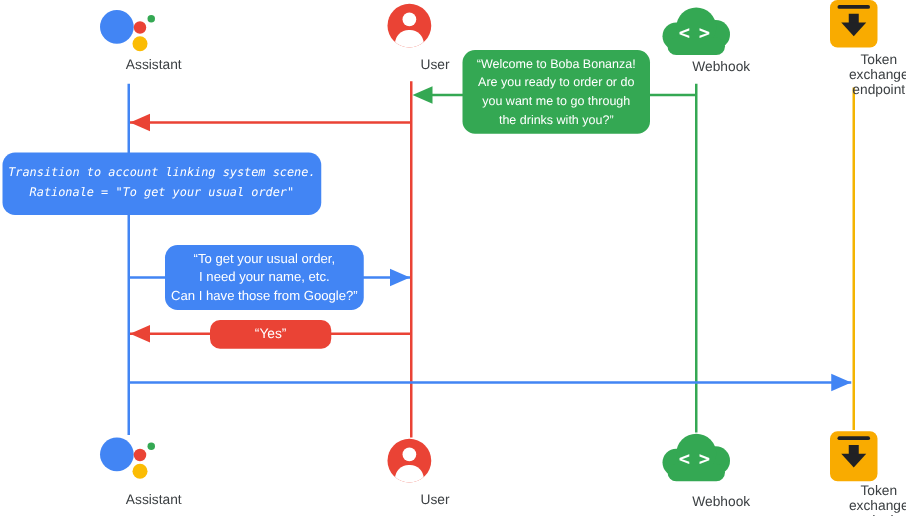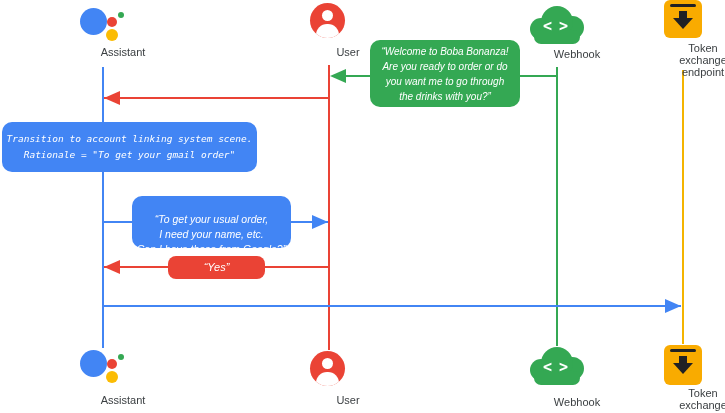--- a/index.html
+++ b/index.html
@@ -45,32 +45,32 @@
                     border-top:11px solid #202124;}
 
   
   .msg-line{position:absolute;height:2px;}
   .arrow-left{position:absolute;width:0;height:0;border-top:7px solid transparent;
               border-bottom:7px solid transparent;}
   .arrow-right{position:absolute;width:0;height:0;border-top:7px solid transparent;
                border-bottom:7px solid transparent;}
 
   
-  .bubble{position:absolute;color:#fff;text-align:center;box-sizing:border-box;font-style:italic;}
+  .bubble{position:absolute;color:#fff;text-align:center;box-sizing:border-box;}
   .bubble.sans{font-family:"Liberation Sans",sans-serif;}
   .bubble.mono{font-family:"DejaVu Sans Mono",monospace;font-style:italic;}
 
   .welcome-box{left:370px;top:40px;width:150px;height:67px;border-radius:10px;background:#34A853;
                font-size:10px;line-height:15px;padding-top:4px;}
   .order-box{left:170px;top:85px;width:94px;height:27px;border-radius:8px;background:#EA4335;
              font-size:11px;line-height:27px;}
   .note-box{left:2px;top:122px;width:255px;height:50px;border-radius:10px;background:#4285F4;
             font-size:9.5px;line-height:16px;padding-top:9px;}
   .ask-box{left:132px;top:196px;width:159px;height:52px;border-radius:10px;background:#4285F4;
-           font-size:10.5px;line-height:15px;padding-top:16px;}
+           font-size:10.5px;line-height:15px;padding-top:4px;}
   .yes-box{left:168px;top:256px;width:97px;height:23px;border-radius:8px;background:#EA4335;
            font-size:11px;line-height:23px;}
   .sends-box{left:267px;top:287px;width:251px;height:39px;border-radius:8px;background:#4285F4;
              font-size:9.5px;line-height:15px;padding-top:4px;}
 </style>
 </head>
 <body>
 
 <div id="canvas">
 
@@ -89,21 +89,21 @@
   <div class="arrow-left" style="left:104px;top:91px;border-right:16px solid #EA4335;"></div>
   <div class="arrow-right" style="left:312px;top:215px;border-left:16px solid #4285F4;"></div>
   <div class="arrow-left" style="left:104px;top:260px;border-right:16px solid #EA4335;"></div>
   <div class="arrow-right" style="left:665px;top:299px;border-left:16px solid #4285F4;"></div>
 
   <div class="bubble sans welcome-box preline">“Welcome to Boba Bonanza!
 Are you ready to order or do
 you want me to go through
 the drinks with you?”</div>
   <div class="bubble mono note-box preline">Transition to account linking system scene.
-Rationale = "To get your gmail order"</div>
+Rationale = "To get your usual order"</div>
   <div class="bubble sans ask-box preline">“To get your usual order,
 I need your name, etc.
 Can I have those from Google?”</div>
   <div class="bubble sans yes-box">“Yes”</div>
 
   <div class="assistant-logo" style="left:80px;top:7px;">
     <div class="a-blue"></div>
     <div class="a-red"></div>
     <div class="a-green"></div>
     <div class="a-yellow"></div>

